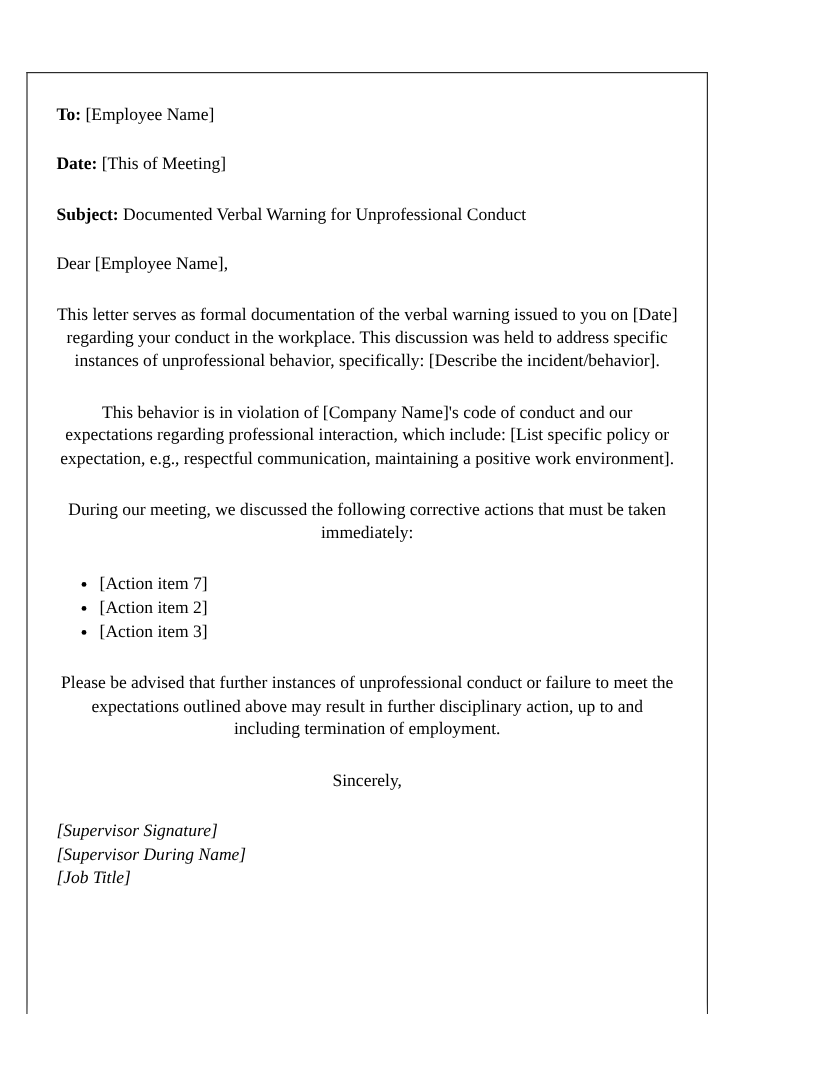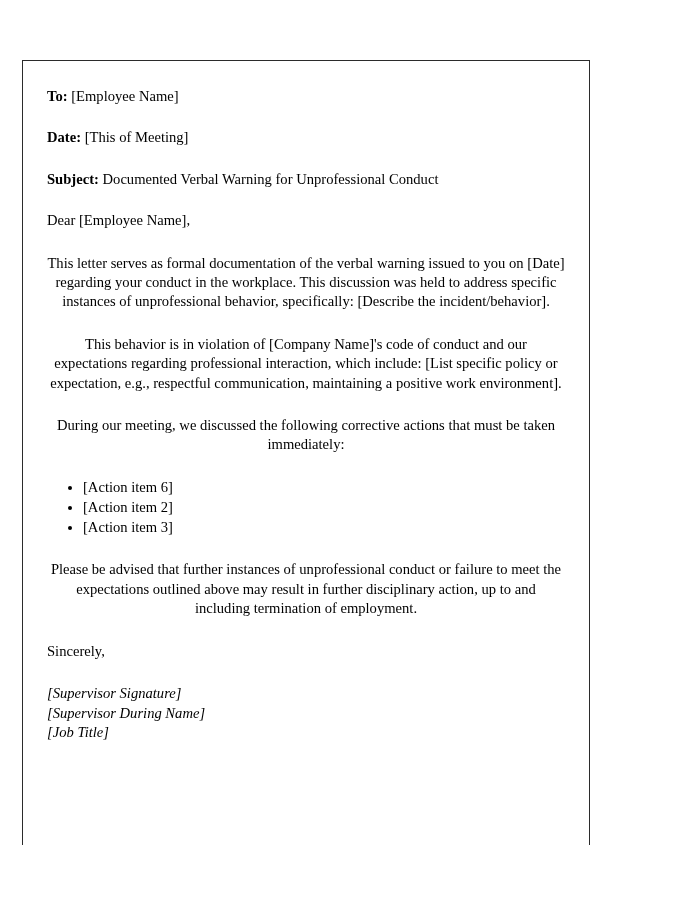--- a/index.html
+++ b/index.html
@@ -68,20 +68,21 @@
     padding-left: 36px;
     list-style-type: disc;
   }
   .bullets li {
     margin: 0;
     padding: 0;
     line-height: 1.36;
   }
   .signoff {
     margin: 0 0 23px 0;
+    text-align: center;
   }
   .sig-block {
     margin: 0 0 0 0;
     line-height: 1.34;
   }
   .sig-block div {
     margin: 0;
     font-style: italic;
   }
 </style>
@@ -109,21 +110,21 @@
 
     <p class="salutation">Dear [Employee Name],</p>
 
     <p class="para">This letter serves as formal documentation of the verbal warning issued to you on [Date] regarding your conduct in the workplace. This discussion was held to address specific instances of unprofessional behavior, specifically: [Describe the incident/behavior].</p>
 
     <p class="para">This behavior is in violation of [Company Name]'s code of conduct and our expectations regarding professional interaction, which include: [List specific policy or expectation, e.g., respectful communication, maintaining a positive work environment].</p>
 
     <p class="para">During our meeting, we discussed the following corrective actions that must be taken immediately:</p>
 
     <ul class="bullets">
-      <li>[Action item 6]</li>
+      <li>[Action item 7]</li>
       <li>[Action item 2]</li>
       <li>[Action item 3]</li>
     </ul>
 
     <p class="para">Please be advised that further instances of unprofessional conduct or failure to meet the expectations outlined above may result in further disciplinary action, up to and including termination of employment.</p>
 
 
     <p class="signoff">Sincerely,</p>
 
     <div class="sig-block">

